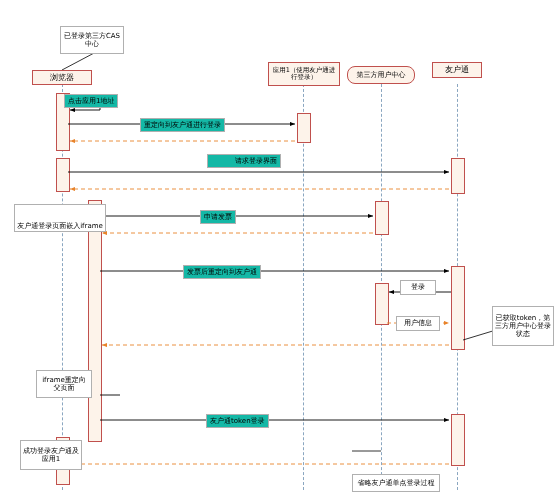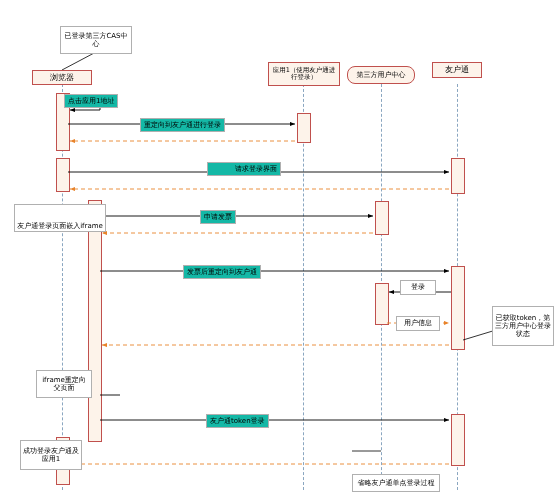--- a/index.html
+++ b/index.html
@@ -80,21 +80,21 @@
 
     <line x1="449" y1="345" x2="102" y2="345" stroke="#e8832a" stroke-width="0.9" stroke-dasharray="4,3" marker-end="url(#ah-orange)"></line>
 
     <line x1="100" y1="395" x2="120" y2="395" stroke="#000" stroke-width="0.9"></line>
 
     <line x1="100" y1="420" x2="449" y2="420" stroke="#000" stroke-width="0.9" marker-end="url(#ah-black)"></line>
 
     <line x1="449" y1="464" x2="70" y2="464" stroke="#e8832a" stroke-width="0.9" stroke-dasharray="4,3" marker-end="url(#ah-orange)"></line>
   </svg>
 
-  <div class="node note" style="left:60px;top:26px;width:72px;height:28px;">
+  <div class="node note" style="left:60px;top:26px;width:64px;height:28px;">
       <span>已登录第三方CAS中心</span>
     </div>
 
   <div class="node note" style="left:14px;top:204px;width:92px;height:28px;align-items:flex-end;">
       <span>友户通登录页面嵌入iframe</span>
     </div>
 
   <div class="node note" style="left:400px;top:280px;width:36px;height:15px;">
       <span>登录</span>
     </div>
@@ -132,21 +132,21 @@
     </div>
 
   <div class="node lifeline-head" style="left:432px;top:62px;width:50px;height:16px;text-align:center;">
       <span>友户通</span>
     </div>
 
   <div class="msg-label" style="left:64px;top:94px;"><span>点击应用1地址</span></div>
 
   <div class="msg-label" style="left:140px;top:118px;"><span>重定向到友户通进行登录</span></div>
 
-  <div class="msg-label" style="left:207px;top:162px;padding-left:27px;"><span>请求登录界面</span></div>
+  <div class="msg-label" style="left:207px;top:154px;padding-left:27px;"><span>请求登录界面</span></div>
 
   <div class="msg-label" style="left:200px;top:210px;"><span>申请发票</span></div>
 
   <div class="msg-label" style="left:183px;top:265px;"><span>发票后重定向到友户通</span></div>
 
   <div class="msg-label" style="left:206px;top:414px;"><span>友户通token登录</span></div>
 
 </div>
 
 </body></html>

